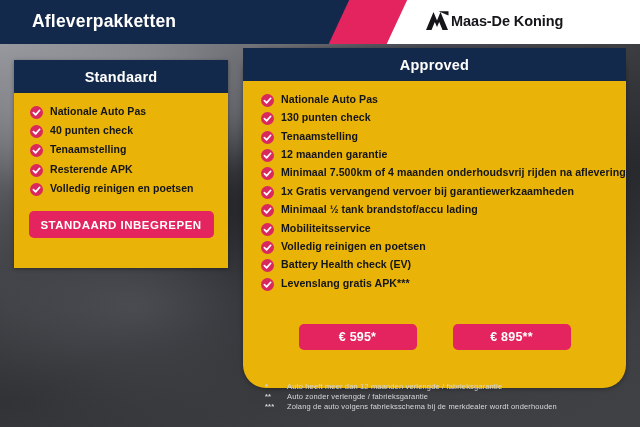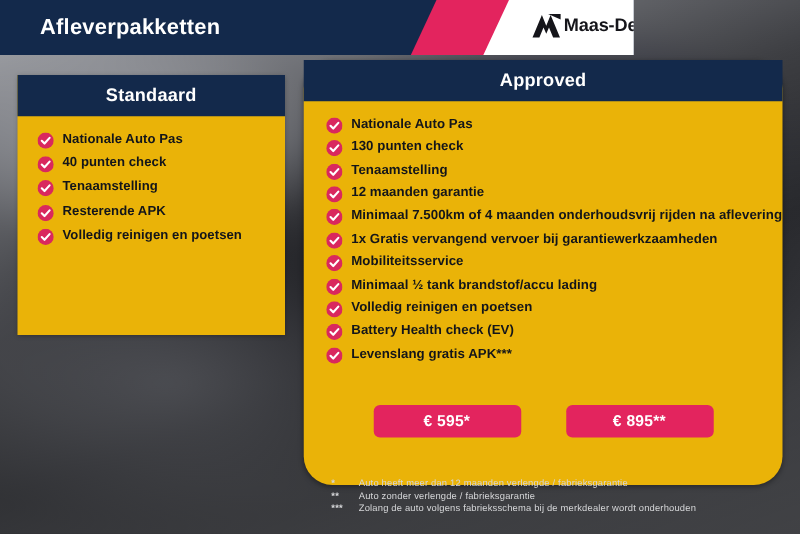--- a/index.html
+++ b/index.html
@@ -38,21 +38,21 @@
     position: absolute;
     inset: 0;
     background: linear-gradient(180deg, rgba(60,61,65,0.10) 0%, rgba(56,57,61,0.28) 55%, rgba(60,61,64,0.62) 100%);
   }
 
   
   .header {
     position: absolute;
     left: 0;
     top: 0;
-    width: 507px;
+    width: 640px;
     height: 44px;
     background: #13294b;
     overflow: hidden;
   }
   .header-title {
     position: absolute;
     left: 32px;
     top: 11px;
     font-size: 17.5px;
     font-weight: bold;
@@ -273,20 +273,23 @@
         <span class="feature-text">Resterende APK</span>
       </li>
       <li class="feature-item">
         <svg class="check-icon" viewBox="0 0 16 16">
           <circle cx="8" cy="8" r="8" fill="#d9285e"></circle>
           <path d="M4.2 8.2 L6.9 10.9 L11.9 5.3" stroke="#ffffff" stroke-width="2.1" fill="none" stroke-linecap="round" stroke-linejoin="round"></path>
         </svg>
         <span class="feature-text">Volledig reinigen en poetsen</span>
       </li>
     </ul>
+    <div class="btn-standard-wrap">
+      <button class="btn btn-standard">STANDAARD INBEGREPEN</button>
+    </div>
   </div>
 
   <div class="card card-approved">
     <div class="card-head">
       <span class="card-head-title">Approved</span>
     </div>
     <ul class="feature-list">
       <li class="feature-item">
         <svg class="check-icon" viewBox="0 0 16 16">
           <circle cx="8" cy="8" r="8" fill="#d9285e"></circle>
@@ -327,28 +330,28 @@
           <circle cx="8" cy="8" r="8" fill="#d9285e"></circle>
           <path d="M4.2 8.2 L6.9 10.9 L11.9 5.3" stroke="#ffffff" stroke-width="2.1" fill="none" stroke-linecap="round" stroke-linejoin="round"></path>
         </svg>
         <span class="feature-text">1x Gratis vervangend vervoer bij garantiewerkzaamheden</span>
       </li>
       <li class="feature-item">
         <svg class="check-icon" viewBox="0 0 16 16">
           <circle cx="8" cy="8" r="8" fill="#d9285e"></circle>
           <path d="M4.2 8.2 L6.9 10.9 L11.9 5.3" stroke="#ffffff" stroke-width="2.1" fill="none" stroke-linecap="round" stroke-linejoin="round"></path>
         </svg>
+        <span class="feature-text">Minimaal ½ tank brandstof/accu lading</span>
+      </li>
+      <li class="feature-item">
+        <svg class="check-icon" viewBox="0 0 16 16">
+          <circle cx="8" cy="8" r="8" fill="#d9285e"></circle>
+          <path d="M4.2 8.2 L6.9 10.9 L11.9 5.3" stroke="#ffffff" stroke-width="2.1" fill="none" stroke-linecap="round" stroke-linejoin="round"></path>
+        </svg>
         <span class="feature-text">Mobiliteitsservice</span>
-      </li>
-      <li class="feature-item">
-        <svg class="check-icon" viewBox="0 0 16 16">
-          <circle cx="8" cy="8" r="8" fill="#d9285e"></circle>
-          <path d="M4.2 8.2 L6.9 10.9 L11.9 5.3" stroke="#ffffff" stroke-width="2.1" fill="none" stroke-linecap="round" stroke-linejoin="round"></path>
-        </svg>
-        <span class="feature-text">Minimaal ½ tank brandstof/accu lading</span>
       </li>
       <li class="feature-item">
         <svg class="check-icon" viewBox="0 0 16 16">
           <circle cx="8" cy="8" r="8" fill="#d9285e"></circle>
           <path d="M4.2 8.2 L6.9 10.9 L11.9 5.3" stroke="#ffffff" stroke-width="2.1" fill="none" stroke-linecap="round" stroke-linejoin="round"></path>
         </svg>
         <span class="feature-text">Volledig reinigen en poetsen</span>
       </li>
       <li class="feature-item">
         <svg class="check-icon" viewBox="0 0 16 16">

